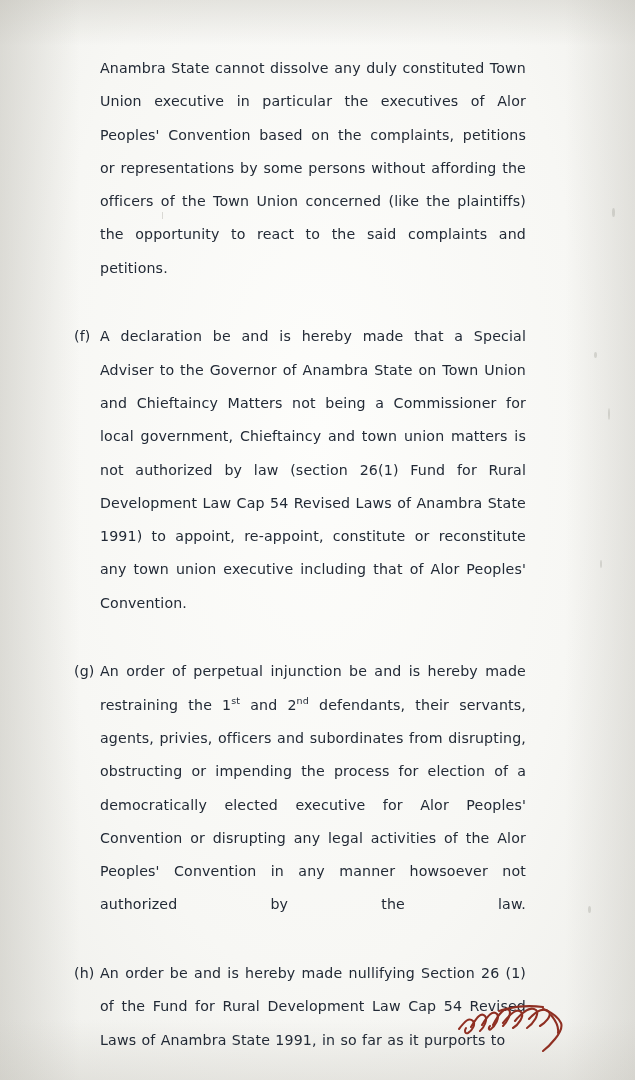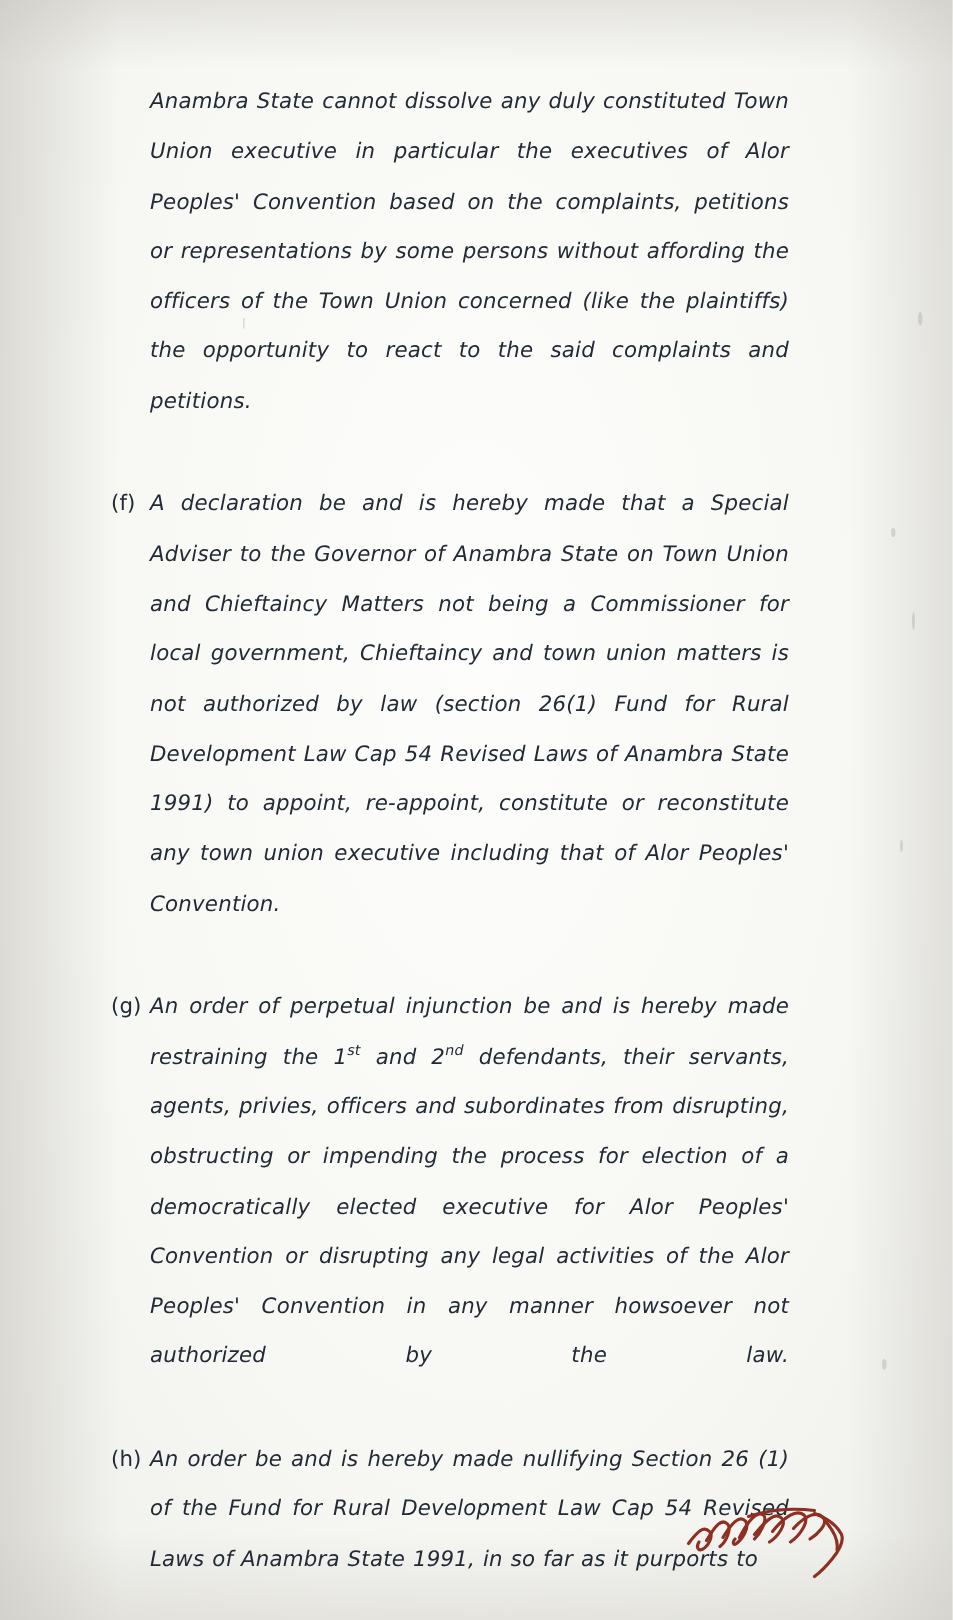--- a/index.html
+++ b/index.html
@@ -72,21 +72,20 @@
   }
   .para-body {
     flex: 1 1 auto;
     font-size: 14.2px;
     line-height: 33.3px;
     text-align: justify;
     text-justify: inter-word;
     color: #222a36;
     letter-spacing: 0.15px;
     word-spacing: 0.6px;
-    font-style: italic;
   }
   .para.first .para-body {
     text-align: justify;
   }
   .para-body:after {
     content: "";
     display: inline-block;
     width: 100%;
   }
   .para-body.last-line-natural:after {

